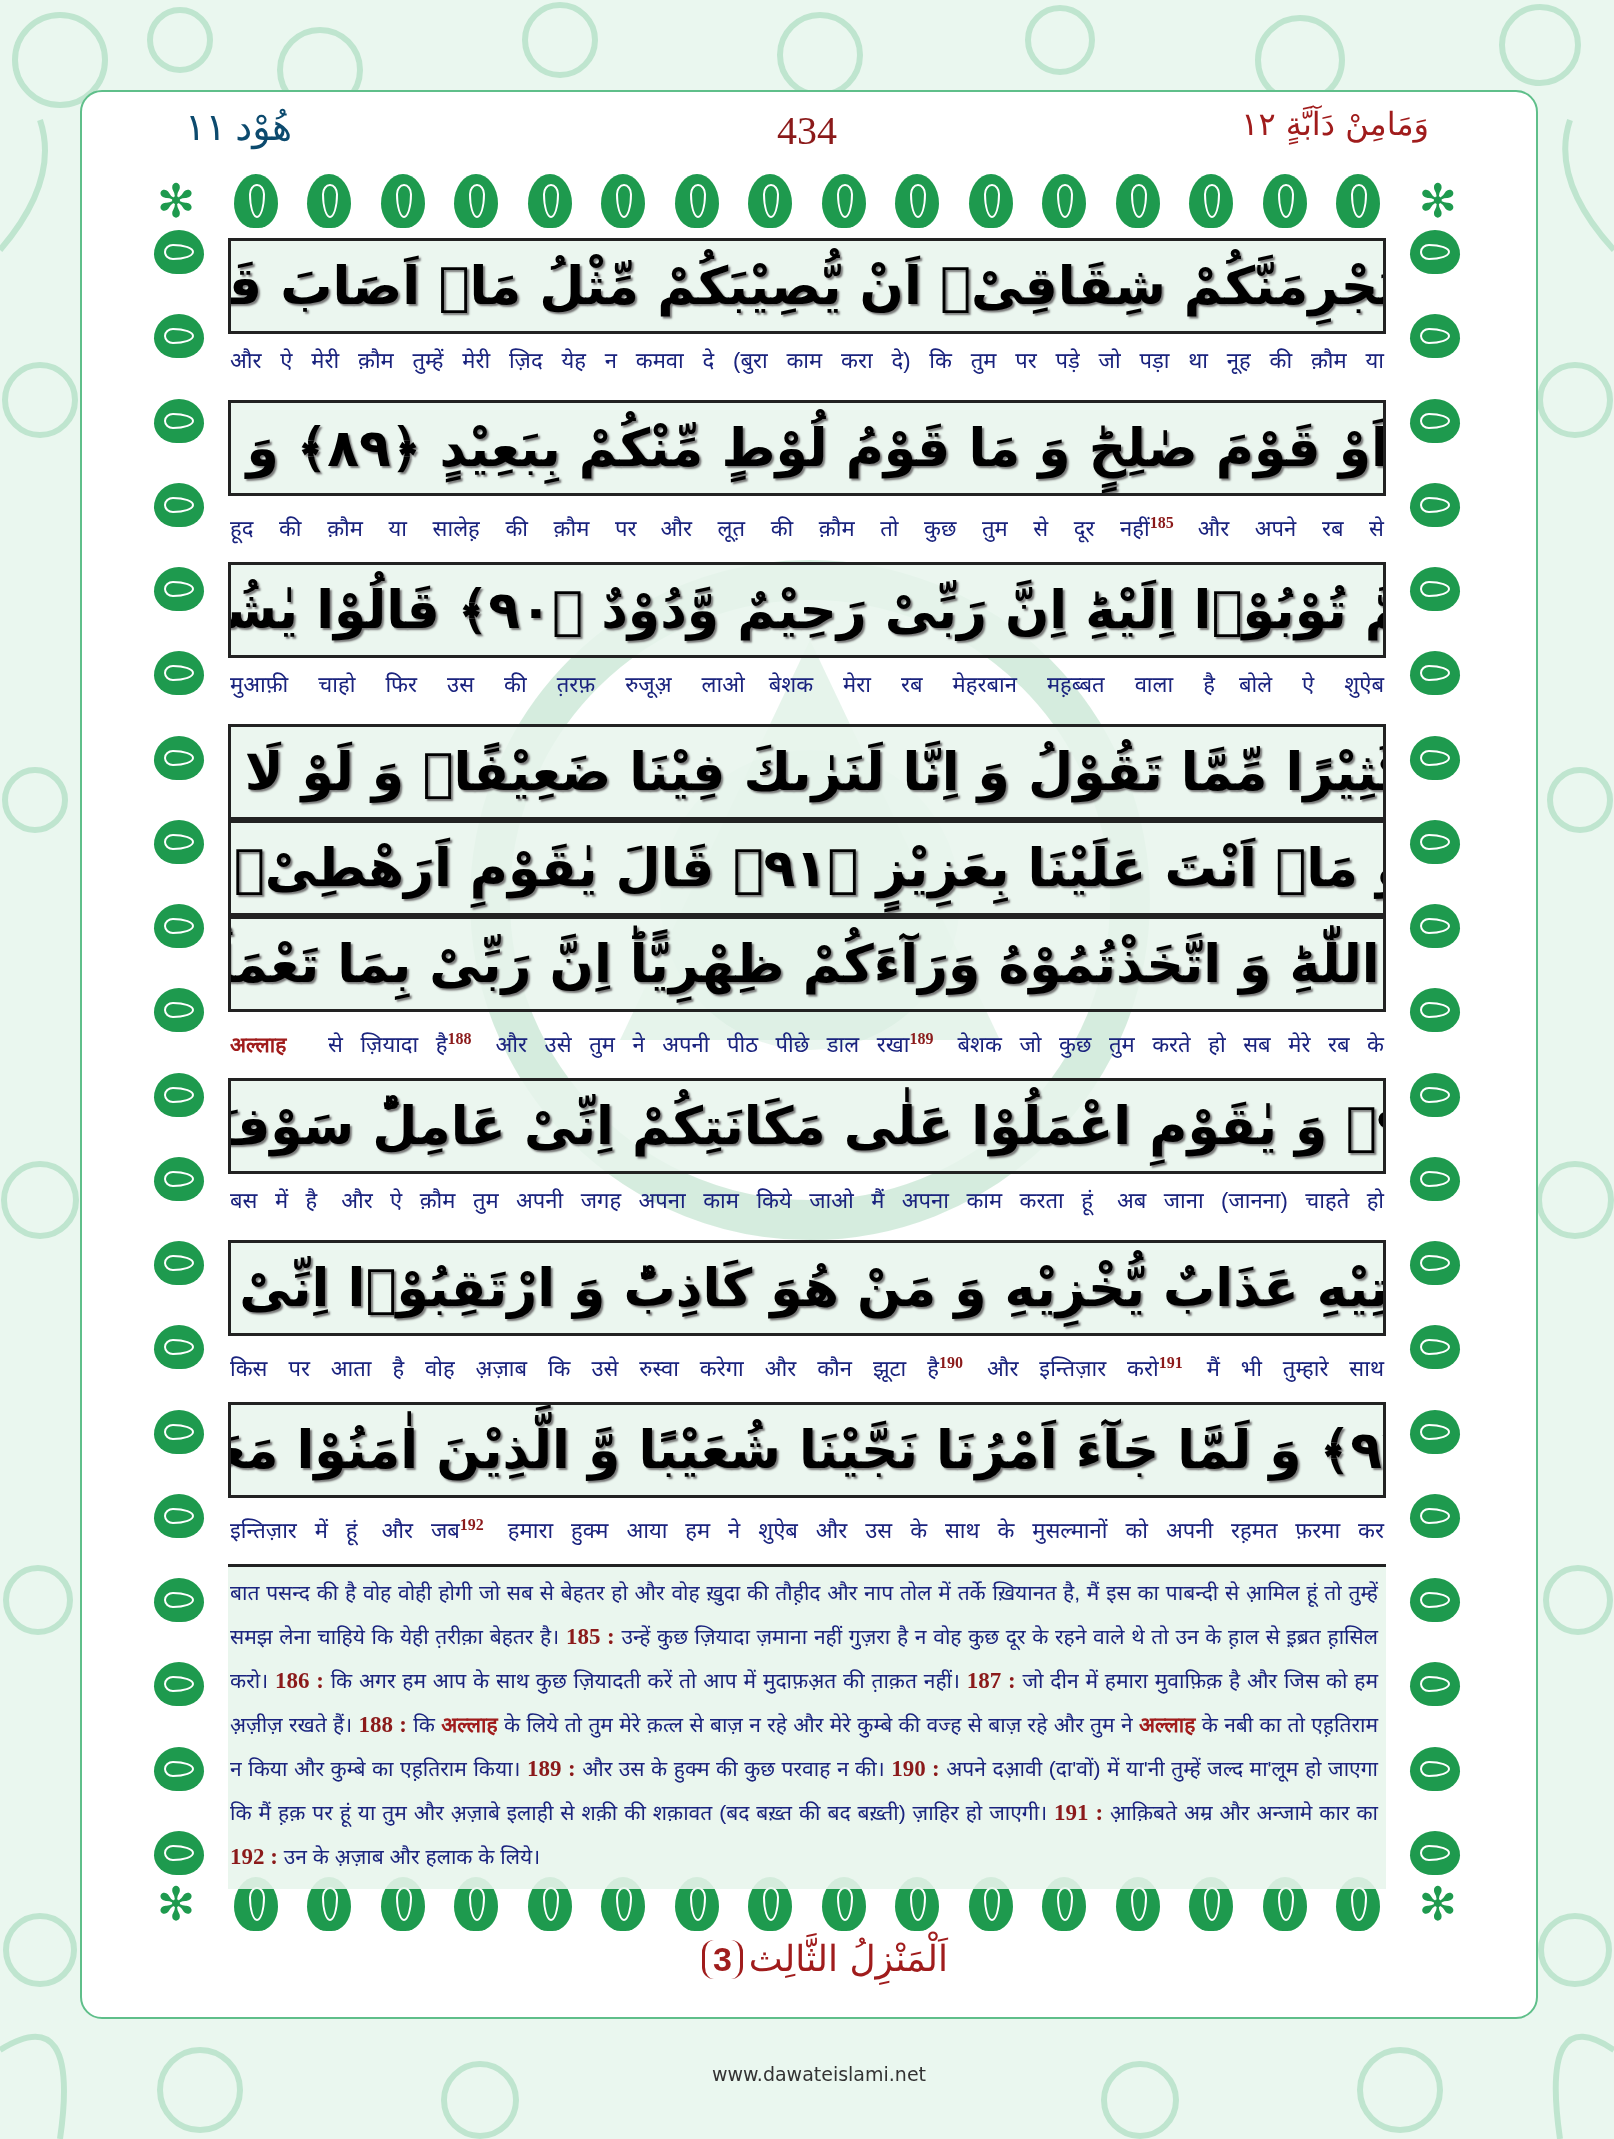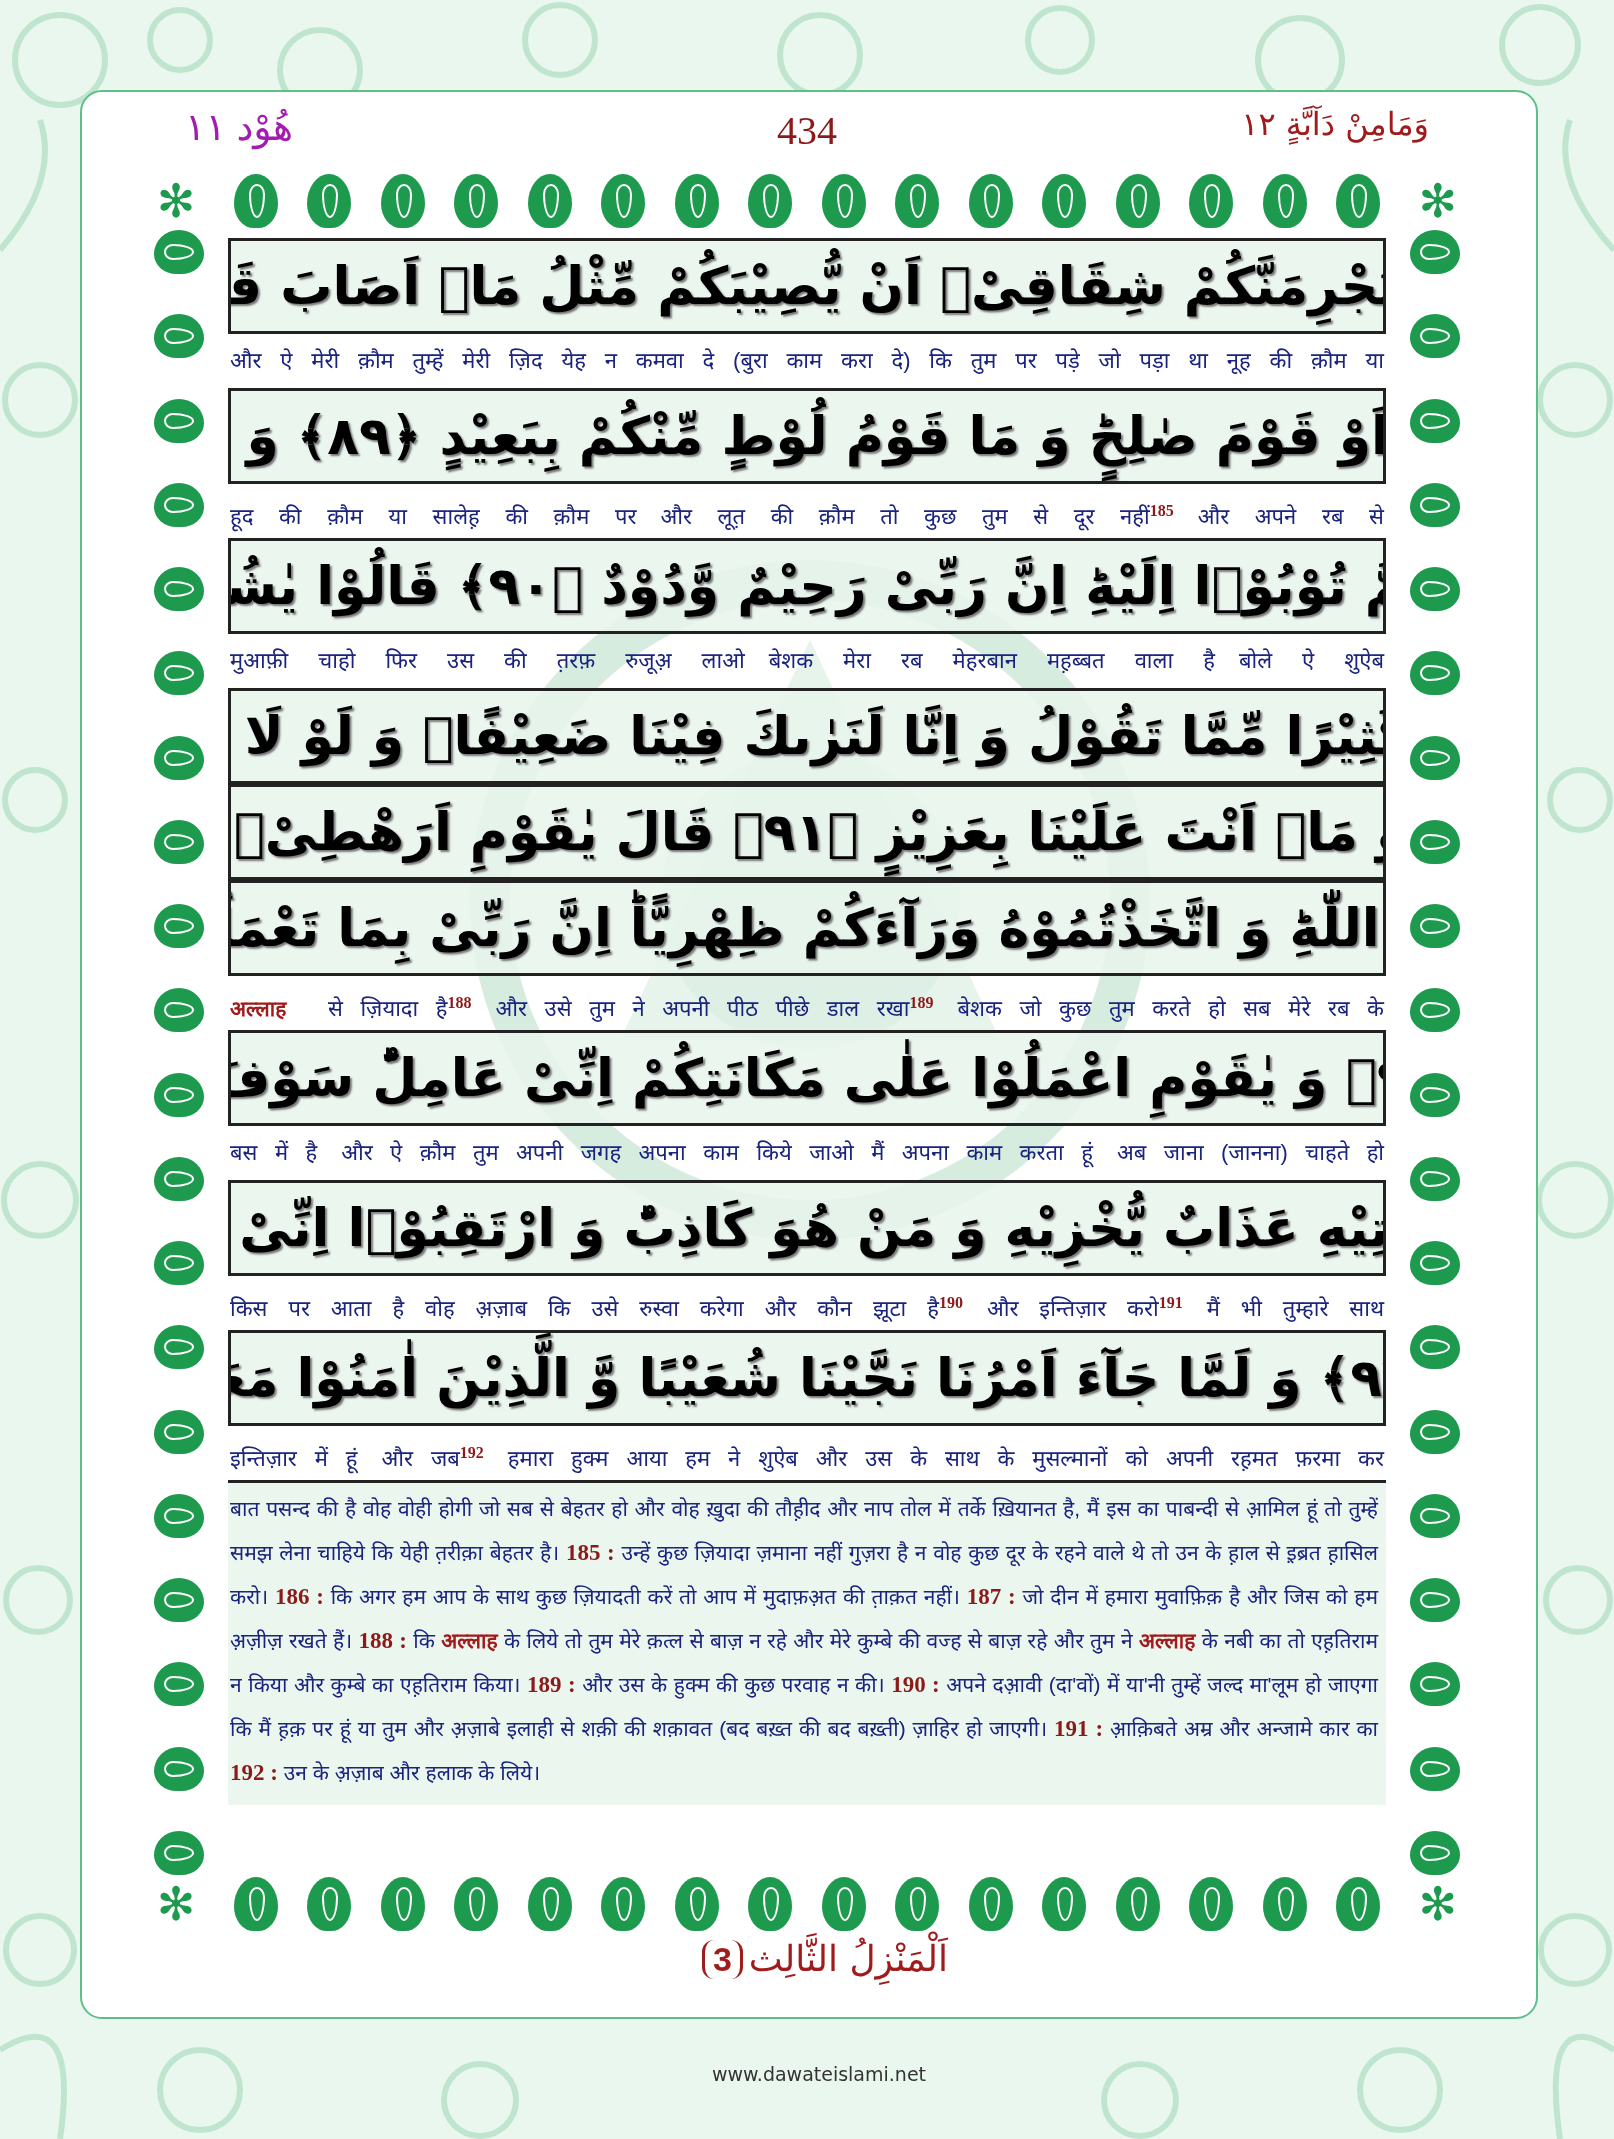--- a/index.html
+++ b/index.html
@@ -8,22 +8,22 @@
     background:#eaf7ef;
     font-family:"DejaVu Sans", sans-serif;
   }
   .bg-swirls { position:absolute; inset:0; z-index:0; }
   .page {
     position:absolute; left:80px; top:90px; width:1454px; height:1925px;
     background:#ffffff; border:2px solid #5fbf8a; border-radius:22px; z-index:1;
   }
   .header { position:absolute; left:100px; top:105px; width:1414px; height:60px; z-index:2; }
   .hdr-left {
-    position:absolute; left:85px; top:0; font-family:Liberation Sans, sans-serif;
-    font-size:38px; color:#a21caf; direction:rtl;
+    position:absolute; left:85px; top:0; font-family:Liberation Serif, serif;
+    font-size:38px; color:#0c4a6e; direction:rtl;
   }
   .hdr-center {
     position:absolute; left:0; right:0; text-align:center; top:2px;
     font-family:"Liberation Serif", serif; font-weight:normal; font-size:40px; color:#8b1a1a;
   }
   .hdr-right {
     position:absolute; right:85px; top:0; font-family:"DejaVu Serif", serif;
     font-size:32px; color:#a01c1c; direction:rtl;text-align:right;
   }
   .border-frame {
@@ -46,21 +46,21 @@
 
   .content { position:absolute; left:228px; top:238px; width:1158px; z-index:3; }
   .verse-box {
     border:3px solid #222; background:rgba(232,245,236,0.85);
     height:96px; box-sizing:border-box; display:flex; align-items:center; justify-content:center;
     font-family:"DejaVu Sans", sans-serif; font-weight:bold; font-size:52px; color:#000;
     direction:rtl; white-space:nowrap; overflow:hidden; letter-spacing:0;
     text-shadow:2px 2px 2px #777;
   }
   .trans-line {
-    height:54px; line-height:54px; font-family:"Liberation Sans", sans-serif;
+    height:66px; line-height:54px; font-family:"Liberation Sans", sans-serif;
     font-size:22px; color:#1a237e; white-space:nowrap; overflow:hidden;
     text-align:justify; text-align-last:justify; padding:0 2px;
   }
   .trans-line span + span { margin-left:24px; }
   sup.fn { color:#8b1a1a; font-family:"Liberation Serif", serif; font-weight:bold; font-size:16px; }
   .allah { color:#a01c1c; font-weight:bold; font-family:"Liberation Serif", serif; font-size:21px; }
   .notes-sep { border-top:3px solid #222; margin-top:0; }
   .notes {
     background:rgba(232,245,236,0.9);
     font-family:"Liberation Sans", sans-serif; font-size:21px; color:#1a237e;

